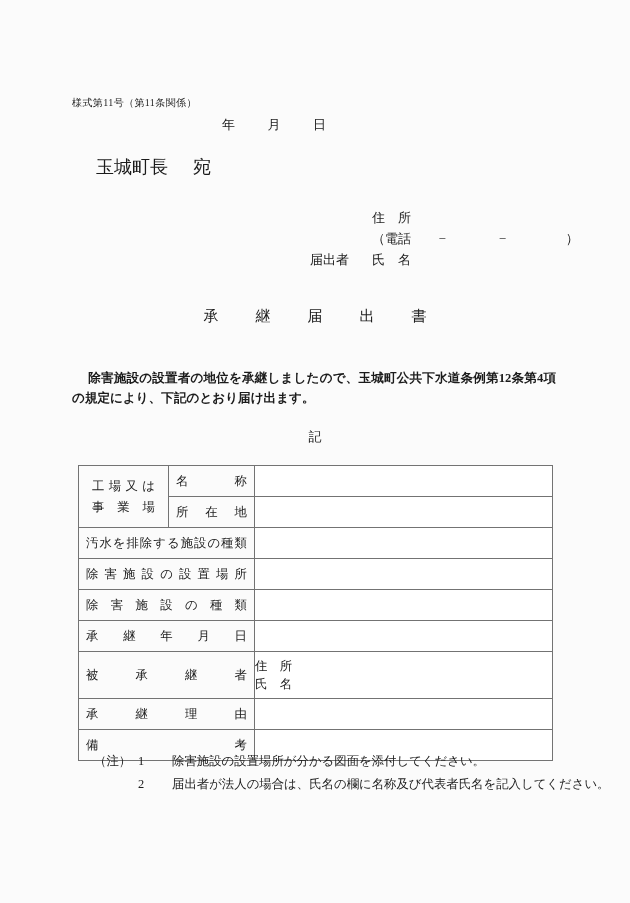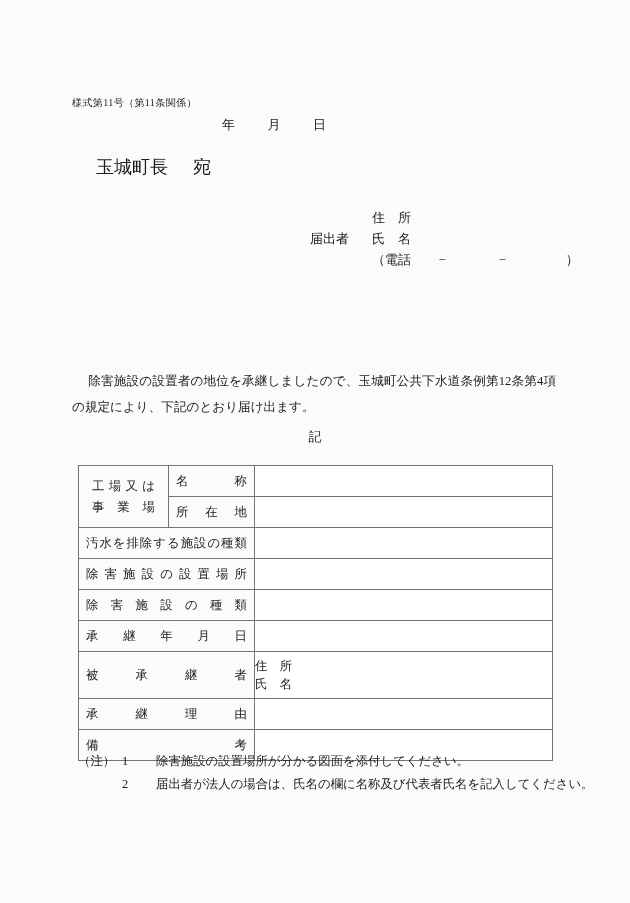--- a/index.html
+++ b/index.html
@@ -89,22 +89,23 @@
     letter-spacing: 11px;
     text-indent: 11px;
   }
 
   
   .body-para {
     left: 72px;
     top: 368px;
     width: 484px;
     font-size: 12.6px;
-    line-height: 26px;
+    line-height: 20px;
     text-align: justify;
+    font-weight: bold;
   }
   .body-para .indent { display: inline-block; width: 16px; }
 
   
   .ki-mark {
     left: 0;
     top: 428px;
     width: 630px;
     text-align: center;
     font-size: 13px;
@@ -166,21 +167,21 @@
   .tall-row td { height: 46px; }
 
   
   .notes {
     left: 78px;
     top: 750px;
     font-size: 12.4px;
     line-height: 23px;
     white-space: nowrap;
   }
-  .note-row { display: block; height: 23px; }
+  .note-row { display: block; height: 23px; margin-left: 16px; }
   .note-head {
     display: inline-block;
     width: 44px;
   }
   .note-num {
     display: inline-block;
     width: 34px;
   }
   .note-text { display: inline-block; }
 </style>
@@ -202,31 +203,32 @@
   <div class="abs addressee">
     <span>玉城町長</span>
     <span class="gap"></span>
     <span>宛</span>
   </div>
 
   <div class="abs submitter">
     <span class="row">
       <span class="sub-label"></span><span class="sub-field">住　所</span>
     </span>
-    <span class="row">
-      <span class="sub-label">届出者</span><span class="sub-field">氏　名</span>
-    </span>
     <span class="row tel-row">
       <span>（電話</span>
       <span class="dash1">−</span>
       <span class="dash2">−</span>
       <span class="close">）</span>
     </span>
-  </div>
-
+    <span class="row">
+      <span class="sub-label">届出者</span><span class="sub-field">氏　名</span>
+    </span>
+  </div>
+
+  <div class="abs doc-title">承　継　届　出　書</div>
 
   <div class="abs body-para">
     <span class="indent"></span><span>除害施設の設置者の地位を承継しましたので、玉城町公共下水道条例第12条第4項の規定により、下記のとおり届け出ます。</span>
   </div>
 
   <div class="abs ki-mark">記</div>
 
   <table class="form-table">
     <colgroup>
       <col class="col-a">

